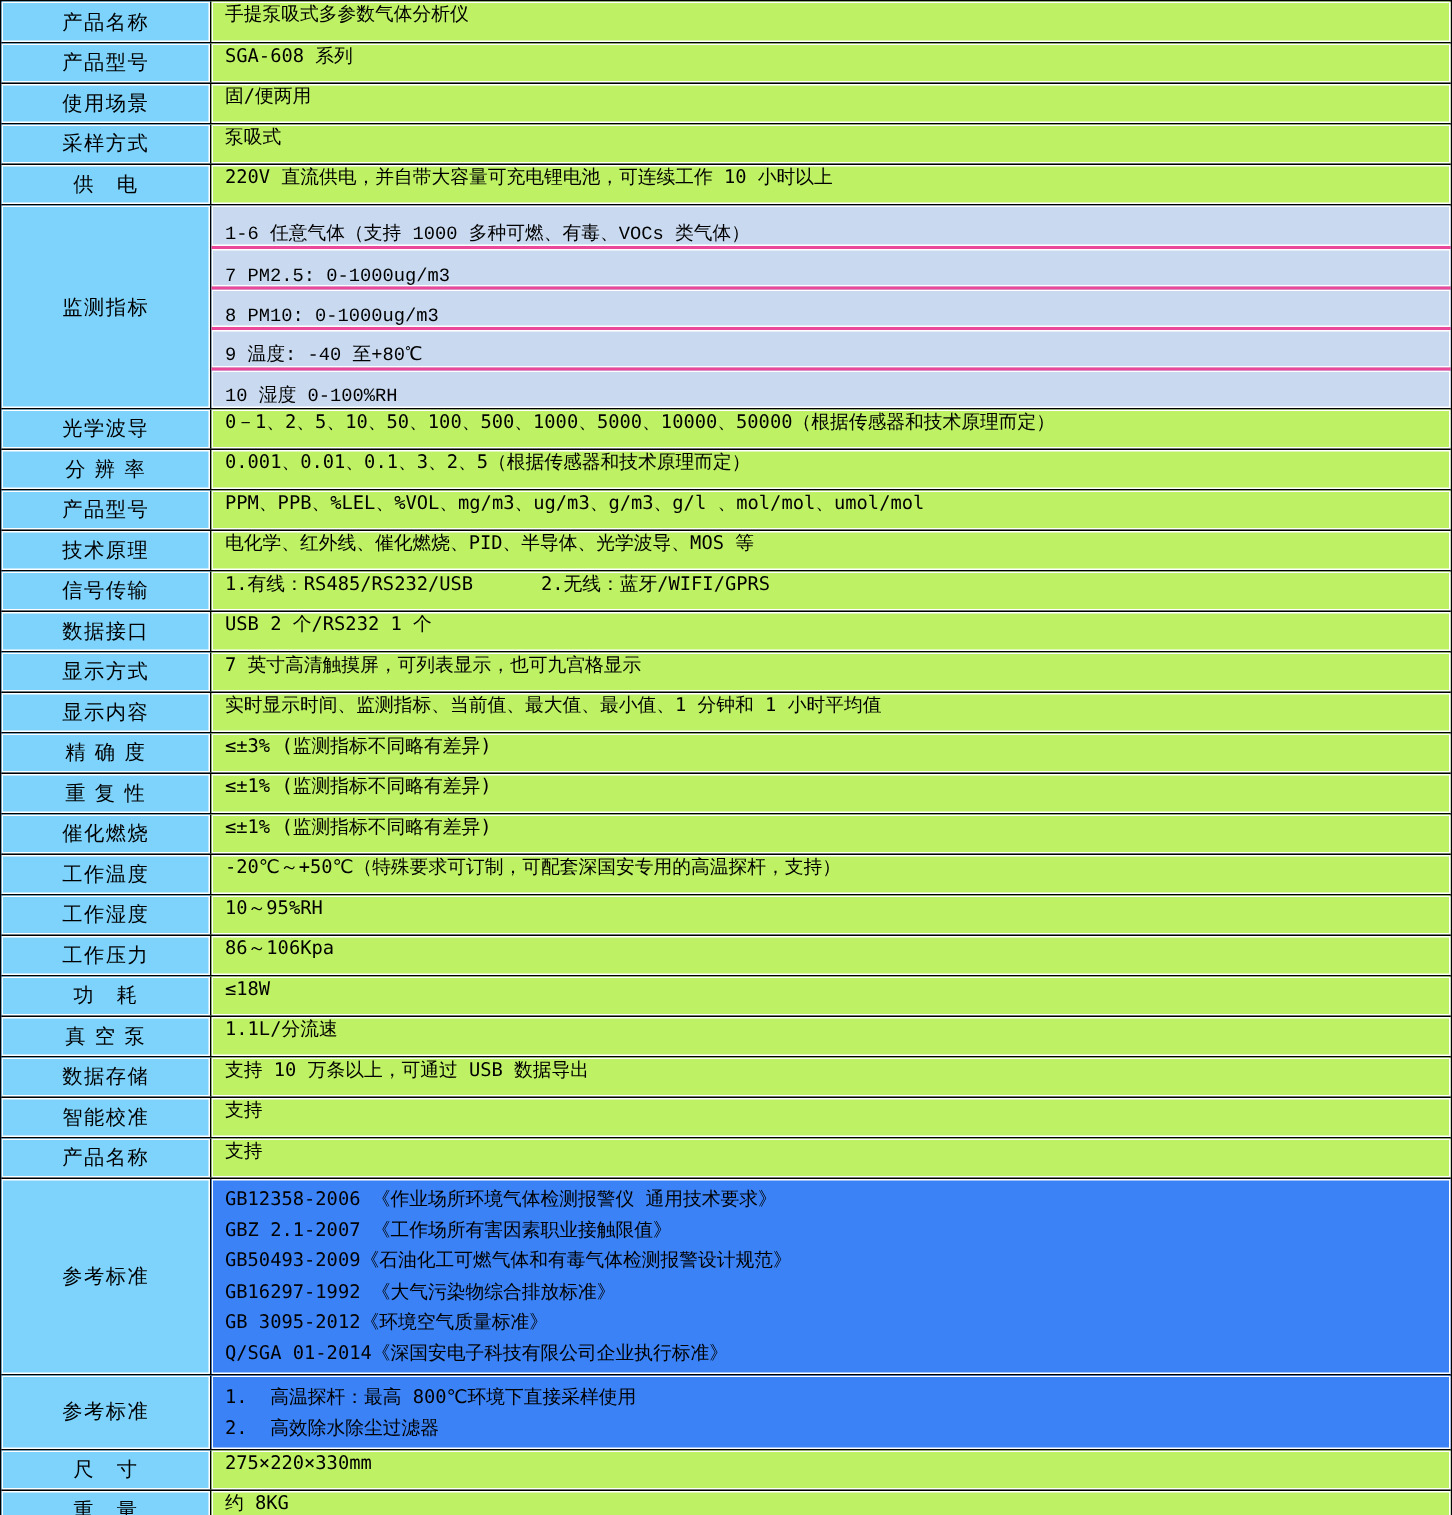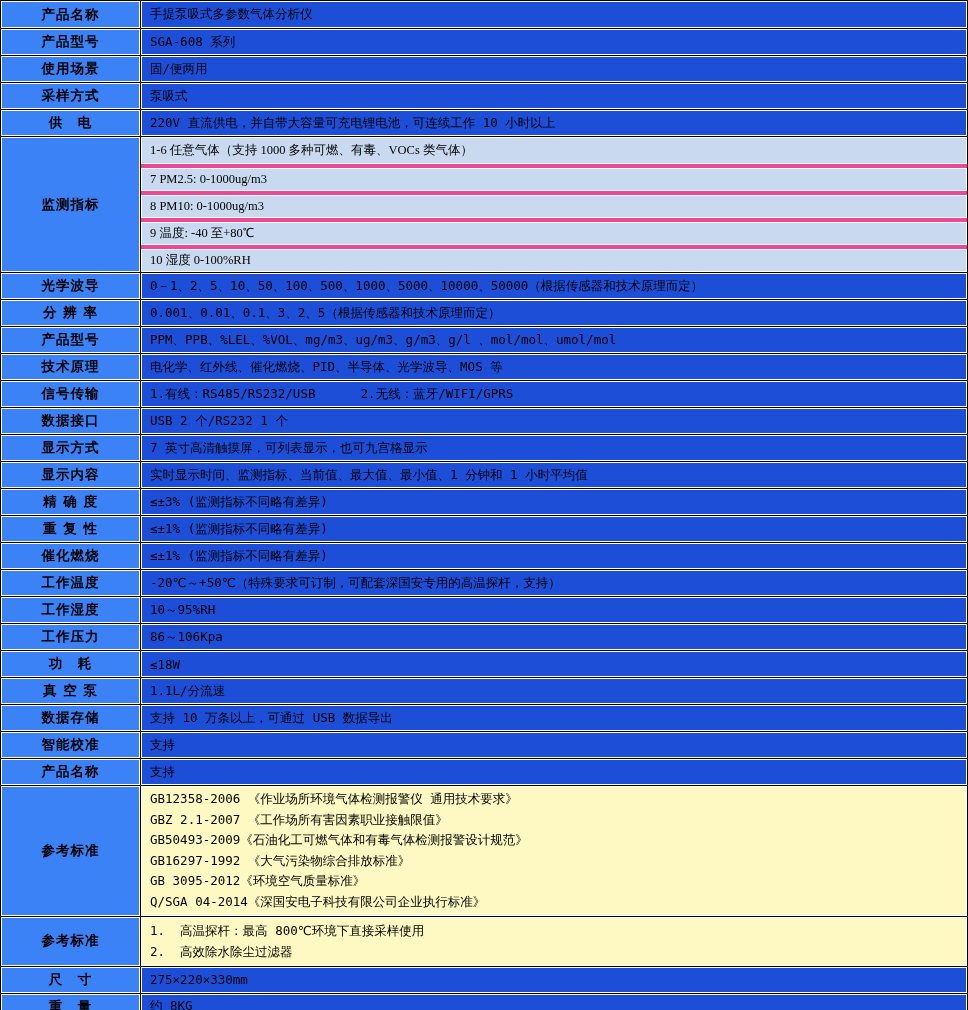--- a/index.html
+++ b/index.html
@@ -22,70 +22,69 @@
     display: flex;
     align-items: stretch;
   }
   .row + .row { border-top: 1px solid #000; }
 
   .row-single { height: 27px; }
 
   .label-cell {
     flex: 0 0 140px;
     width: 140px;
-    background: #3b82f6;
+    background: #7dd3fc;
     border-right: 1px solid #000;
     box-shadow: inset 0 0 0 1px #ffffff;
     display: flex;
     align-items: center;
     justify-content: center;
-    font-weight: bold;
+    font-weight: normal;
     font-size: 13.5px;
     color: #000;
     letter-spacing: 1px;
     text-align: center;
   }
 
   .value-cell {
     flex: 1 1 auto;
-    background: #1d4ed8;
+    background: #bef264;
     box-shadow: inset 0 0 0 1px #ffffff;
     display: flex;
-    align-items: center;
     padding: 0 4px 0 9px;
     font-family: "DejaVu Sans Mono", "DejaVu Sans", sans-serif;
     font-size: 12.5px;
     color: #000;
     overflow: hidden;
   }
   .value-cell .txt, .subcell .txt, .line {
     white-space: pre-wrap;
   }
 
   .value-stack {
     flex: 1 1 auto;
     display: flex;
     flex-direction: column;
   }
   .subcell {
     height: 27px;
     background: #c9daf0;
     box-shadow: inset 0 0 0 1px #ffffff;
     display: flex;
-    align-items: center;
+    align-items: flex-end;
     padding: 0 4px 0 9px;
-    font-family: Liberation Serif, serif;
+    font-family: Liberation Mono, monospace;
     font-size: 12.5px;
     color: #000;
   }
-  .subcell + .subcell { border-top: 4px solid #ec4899; }
+  .subcell + .subcell { border-top: 2px solid #ec4899; }
 
   .value-multiline {
     flex: 1 1 auto;
-    background: #fef9c3;
+    background: #3b82f6;
     box-shadow: inset 0 0 0 1px #ffffff;
     display: flex;
     flex-direction: column;
     justify-content: center;
     padding: 3px 4px 3px 9px;
     font-family: "DejaVu Sans Mono", "DejaVu Sans", sans-serif;
     font-size: 12.5px;
     color: #000;
   }
   .value-multiline .line { line-height: 20.6px; }
@@ -286,21 +285,21 @@
   </div>
 
   <div class="row row-standards">
     <div class="label-cell">参考标准</div>
     <div class="value-multiline">
       <div class="line">GB12358-2006 《作业场所环境气体检测报警仪 通用技术要求》</div>
       <div class="line">GBZ 2.1-2007 《工作场所有害因素职业接触限值》</div>
       <div class="line">GB50493-2009《石油化工可燃气体和有毒气体检测报警设计规范》</div>
       <div class="line">GB16297-1992 《大气污染物综合排放标准》</div>
       <div class="line">GB 3095-2012《环境空气质量标准》</div>
-      <div class="line">Q/SGA 04-2014《深国安电子科技有限公司企业执行标准》</div>
+      <div class="line">Q/SGA 01-2014《深国安电子科技有限公司企业执行标准》</div>
     </div>
   </div>
 
   <div class="row row-options">
     <div class="label-cell">参考标准</div>
     <div class="value-multiline">
       <div class="line">1.  高温探杆：最高 800℃环境下直接采样使用</div>
       <div class="line">2.  高效除水除尘过滤器</div>
     </div>
   </div>

